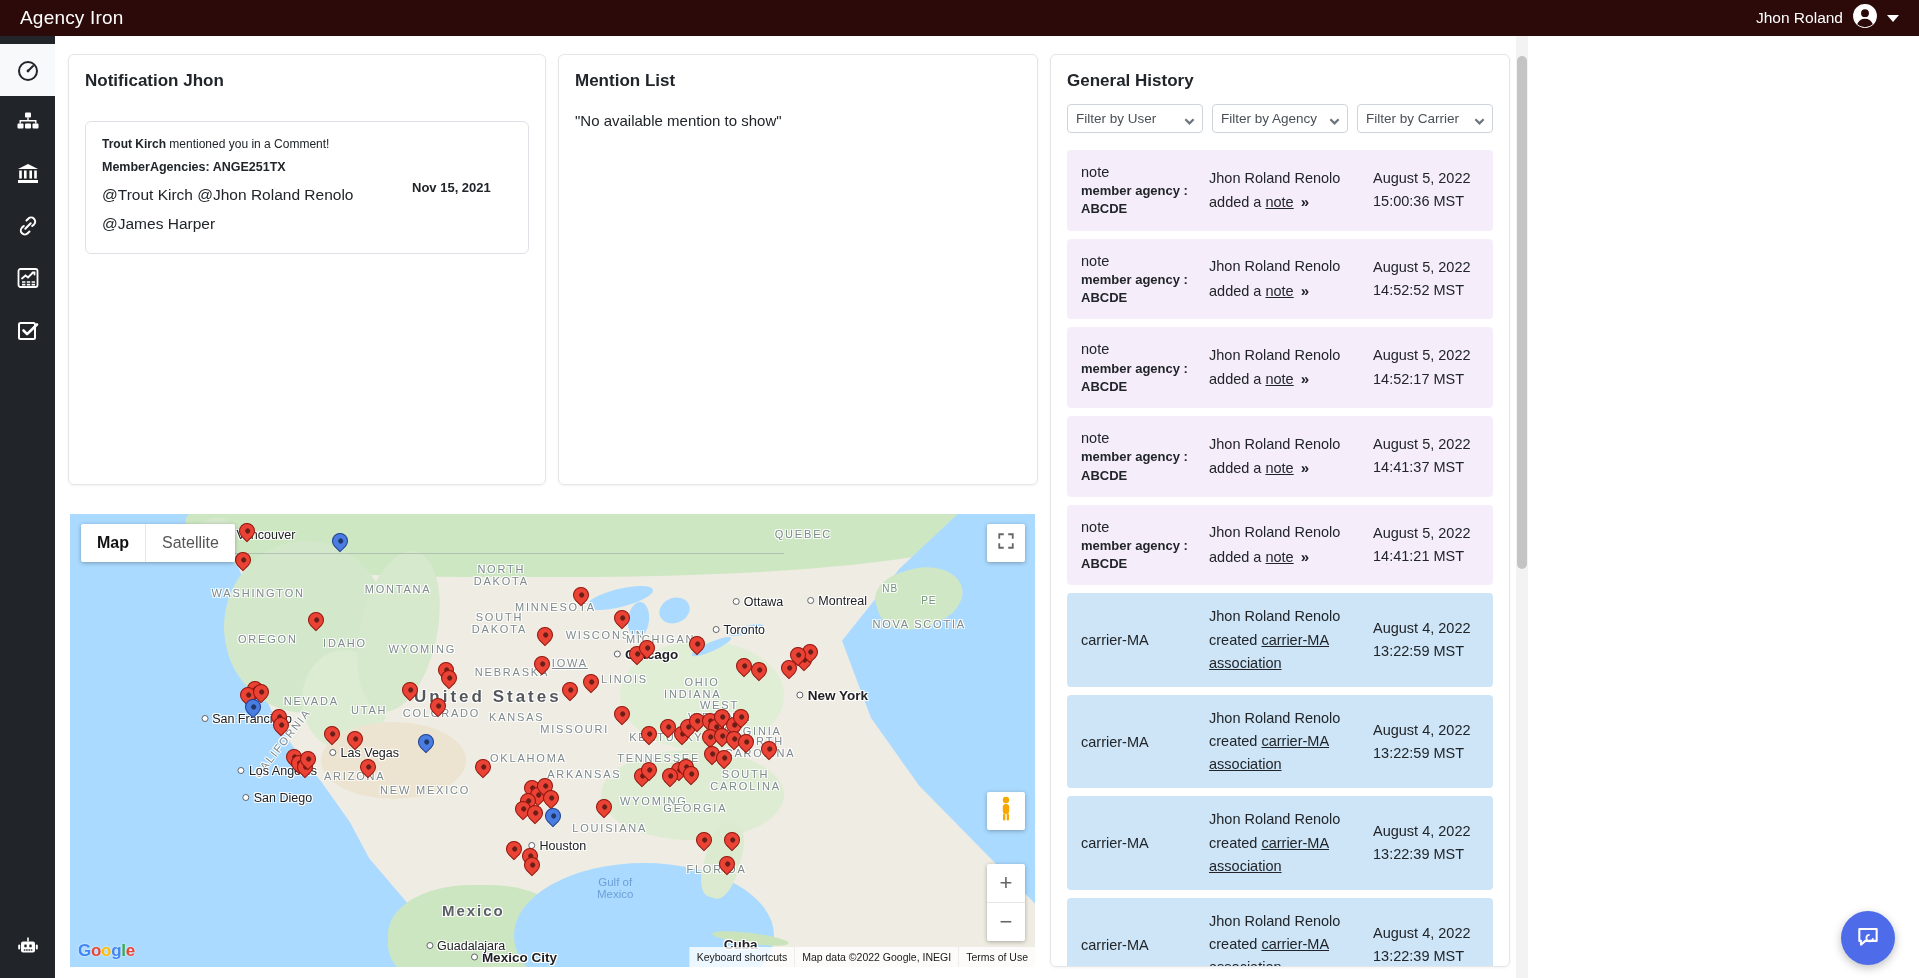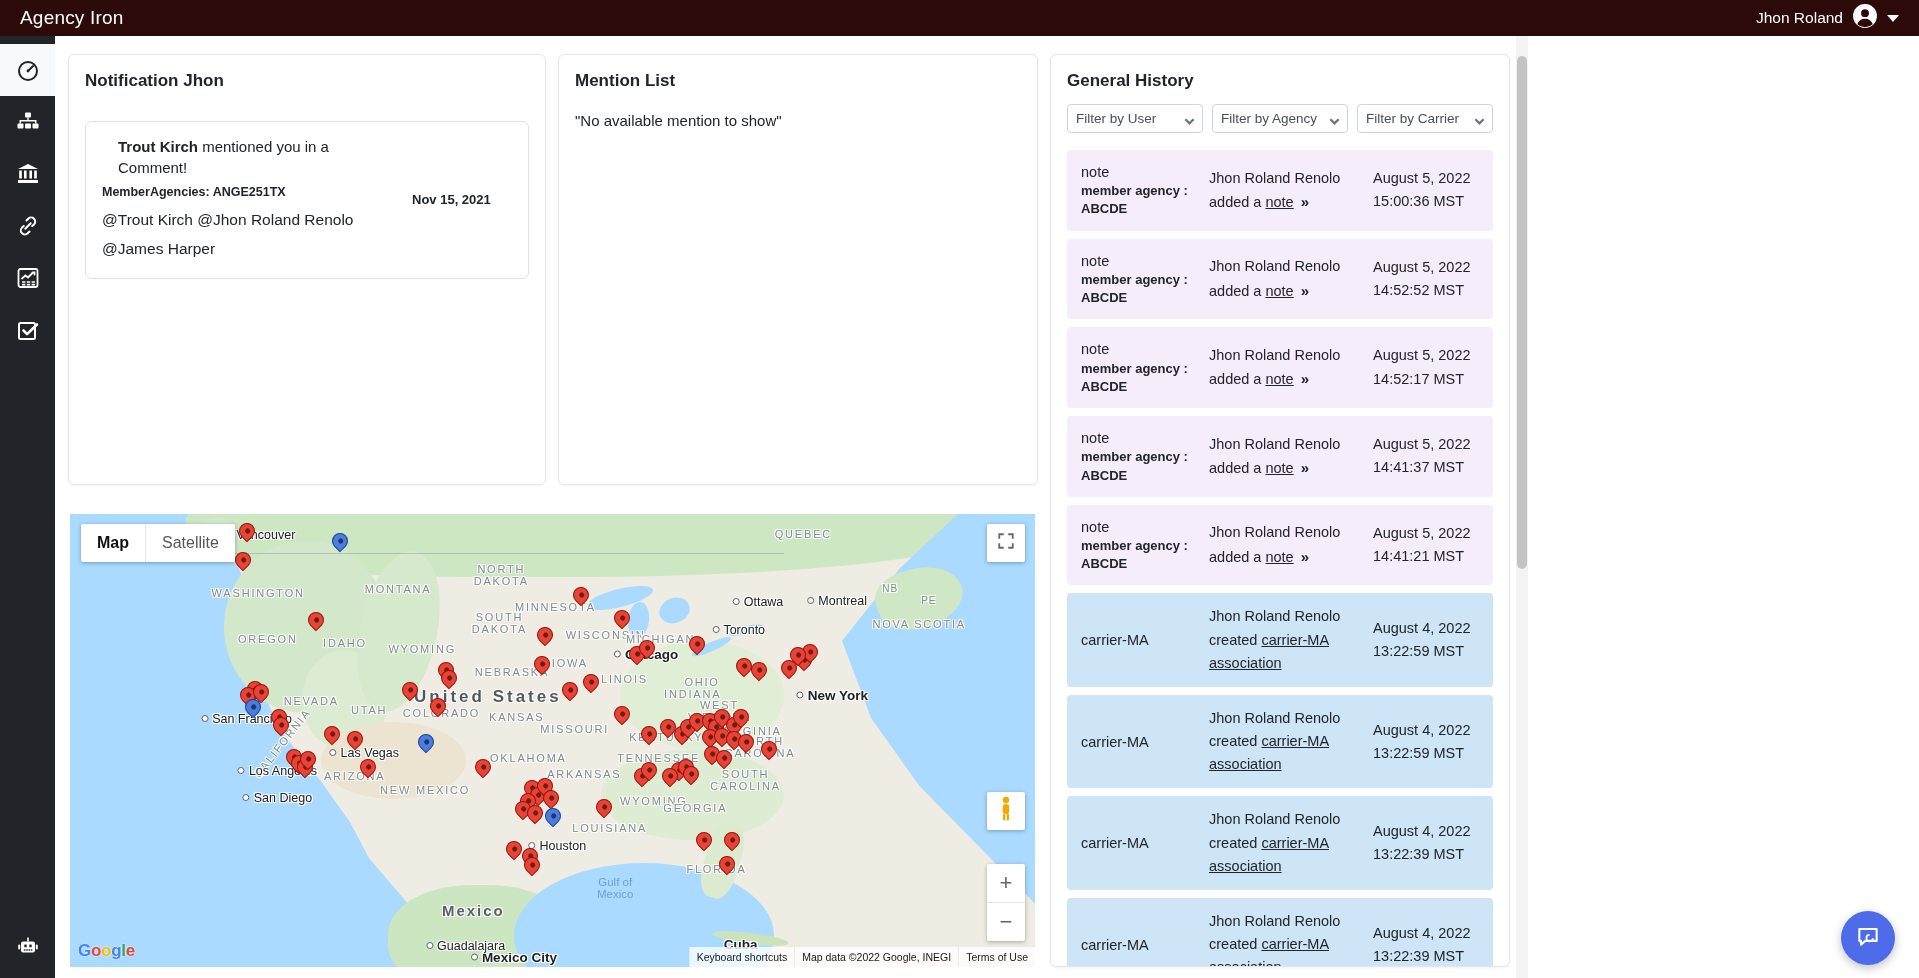--- a/index.html
+++ b/index.html
@@ -25,21 +25,21 @@
   .card{position:absolute;background:#fff;border:1px solid #e4e7ea;border-radius:6px;
         box-shadow:0 1px 3px rgba(0,0,0,.05);padding:16px;box-sizing:border-box;}
   .card-title{font-size:17px;font-weight:700;color:#212529;}
   #card-notifications{left:68px;top:54px;width:478px;height:431px;}
   #card-mentions{left:558px;top:54px;width:480px;height:431px;}
   #card-history{left:1050px;top:54px;width:460px;height:913px;overflow:hidden;}
 
   .notif-item{margin-top:30px;border:1px solid #dee2e6;border-radius:6px;padding:14px 16px;
               display:flex;align-items:center;gap:10px;}
   .notif-main{flex:1;min-width:0;max-width:300px;}
-  .notif-line1{font-size:15px;line-height:1.4;margin-left:16px;}
+  .notif-line1{font-size:12px;line-height:1.4;}
   .notif-agencies{font-size:12.5px;font-weight:700;margin-top:7px;}
   .notif-mentions{font-size:15.5px;margin-top:6px;line-height:1.9;}
   .notif-date{font-size:13px;font-weight:700;white-space:nowrap;}
 
   .mention-empty{margin-top:21px;font-size:15px;}
 
   .filters{display:flex;gap:9px;margin-top:13px;}
   .filter{position:relative;flex:1;}
   .filter select{width:100%;height:29px;font-size:13.5px;color:#495057;border:1px solid #ced4da;
                  border-radius:4px;padding:2px 24px 2px 8px;appearance:none;-webkit-appearance:none;
@@ -409,21 +409,21 @@
         <span class="ml state" style="left: 19.5%; top: 15.5%; margin-top: 9px;">WASHINGTON</span>
         <span class="ml state" style="left: 34%; top: 16.5%;">MONTANA</span>
         <span class="ml state" style="left: 44.7%; top: 13.5%;">NORTH
 DAKOTA</span>
         <span class="ml state" style="left: 44.5%; top: 24%;">SOUTH
 DAKOTA</span>
         <span class="ml state" style="left: 20.5%; top: 27.5%;">OREGON</span>
         <span class="ml state" style="left: 28.5%; top: 28.5%;">IDAHO</span>
         <span class="ml state" style="left: 36.5%; top: 29.8%;">WYOMING</span>
         <span class="ml state" style="left: 45.8%; top: 34.8%;">NEBRASKA</span>
-        <span class="ml state" style="left: 51.8%; top: 33%;">IOWA</span>
+        <span class="ml state" style="left: 51.8%; top: 33%; text-decoration: underline;">IOWA</span>
         <span class="ml state" style="left: 50.3%; top: 20.5%;">MINNESOTA</span>
         <span class="ml state" style="left: 55.5%; top: 26.8%;">WISCONSIN</span>
         <span class="ml state" style="left: 61.2%; top: 27.5%;">MICHIGAN</span>
         <span class="ml state" style="left: 56.8%; top: 36.5%;">ILLINOIS</span>
         <span class="ml state" style="left: 60.8%; top: 39.8%; margin-left: 36px;">INDIANA</span>
         <span class="ml state" style="left: 65.5%; top: 37%;">OHIO</span>
         <span class="ml state" style="left: 25%; top: 41.3%;">NEVADA</span>
         <span class="ml state" style="left: 31%; top: 43.3%;">UTAH</span>
         <span class="ml state" style="left: 38.5%; top: 44%;">COLORADO</span>
         <span class="ml state" style="left: 46.3%; top: 44.8%;">KANSAS</span>

